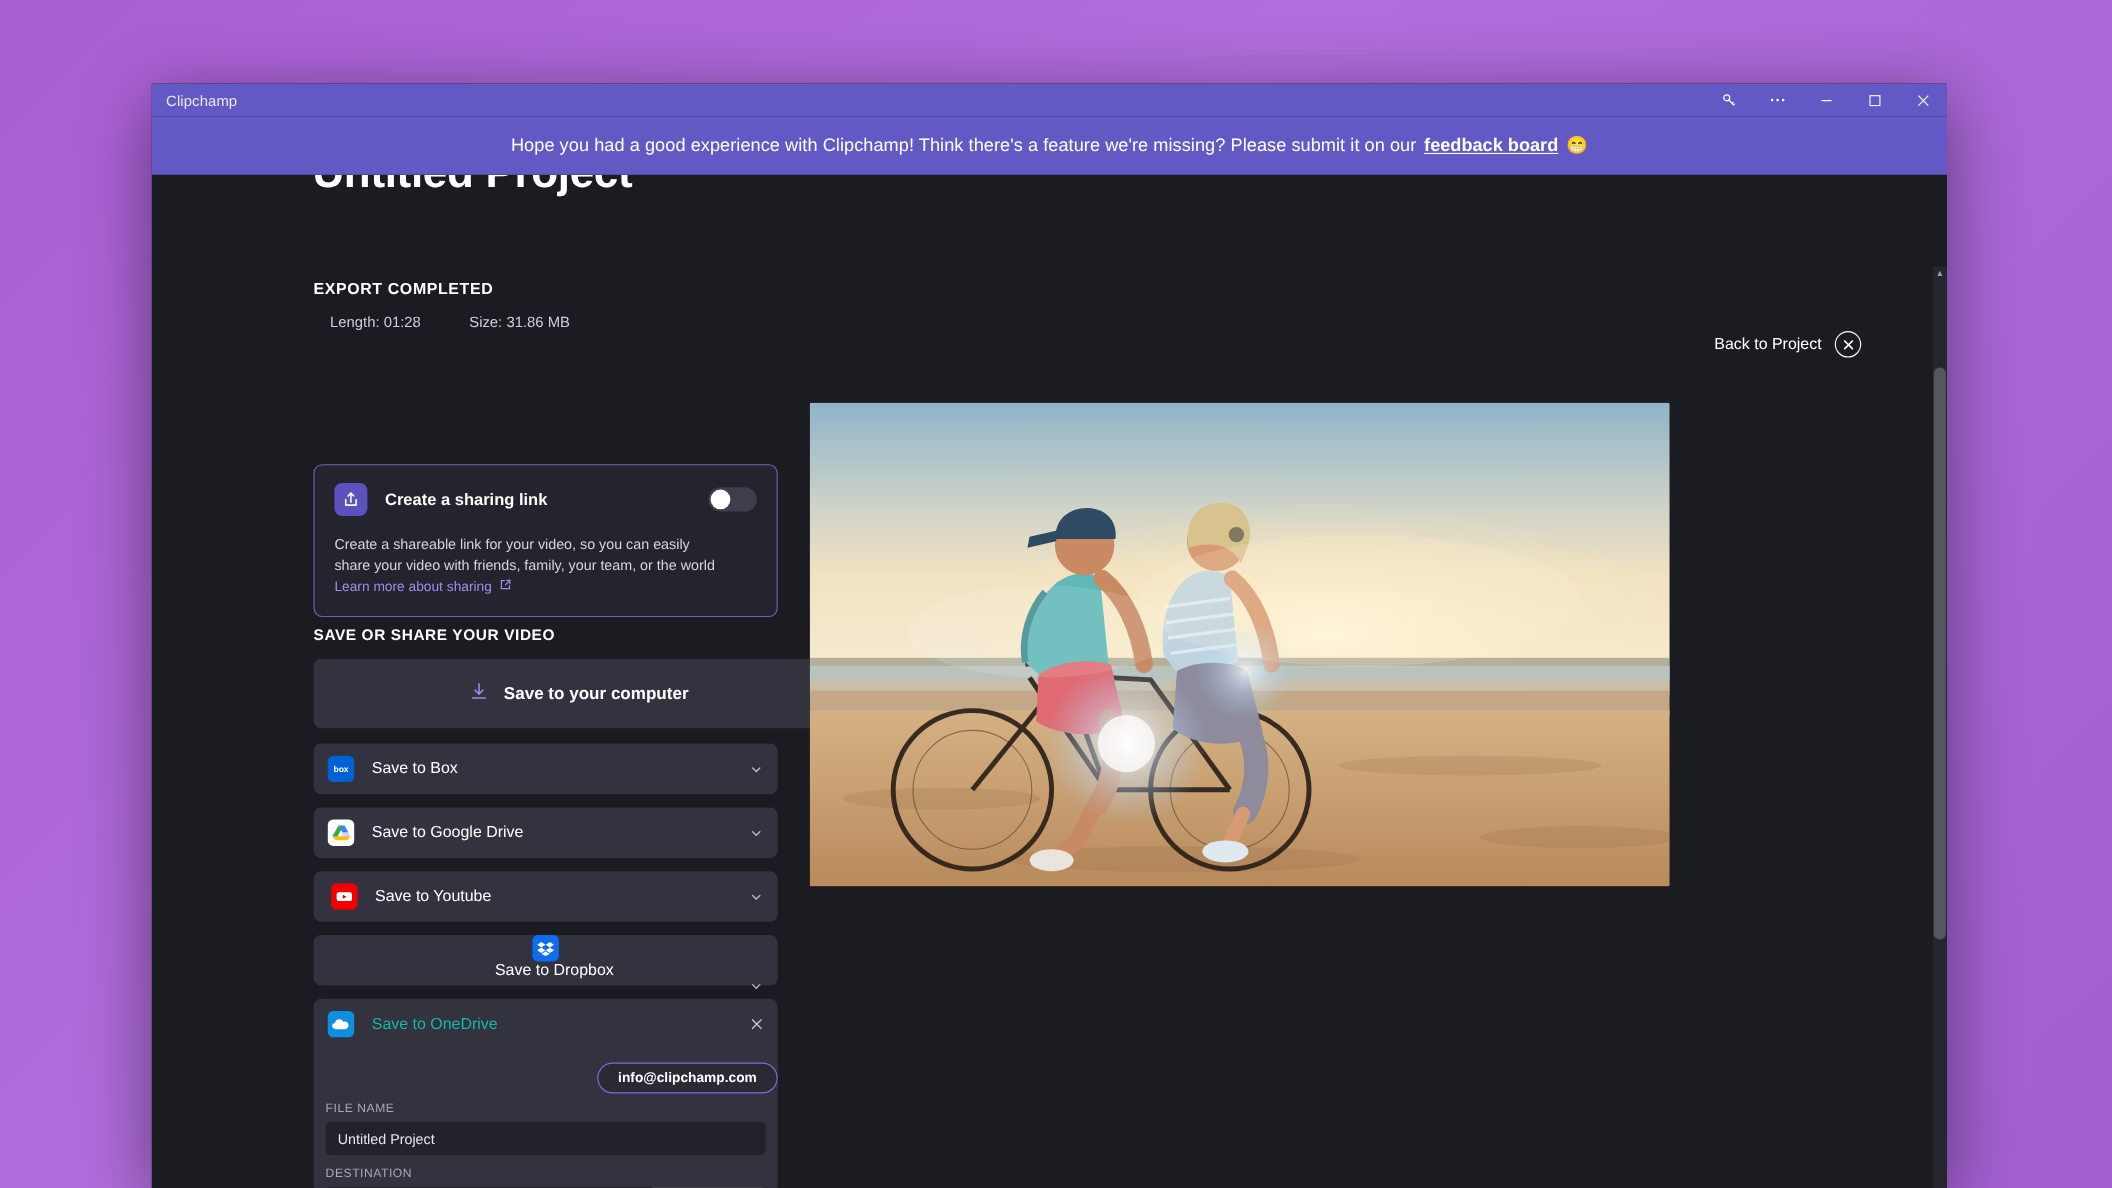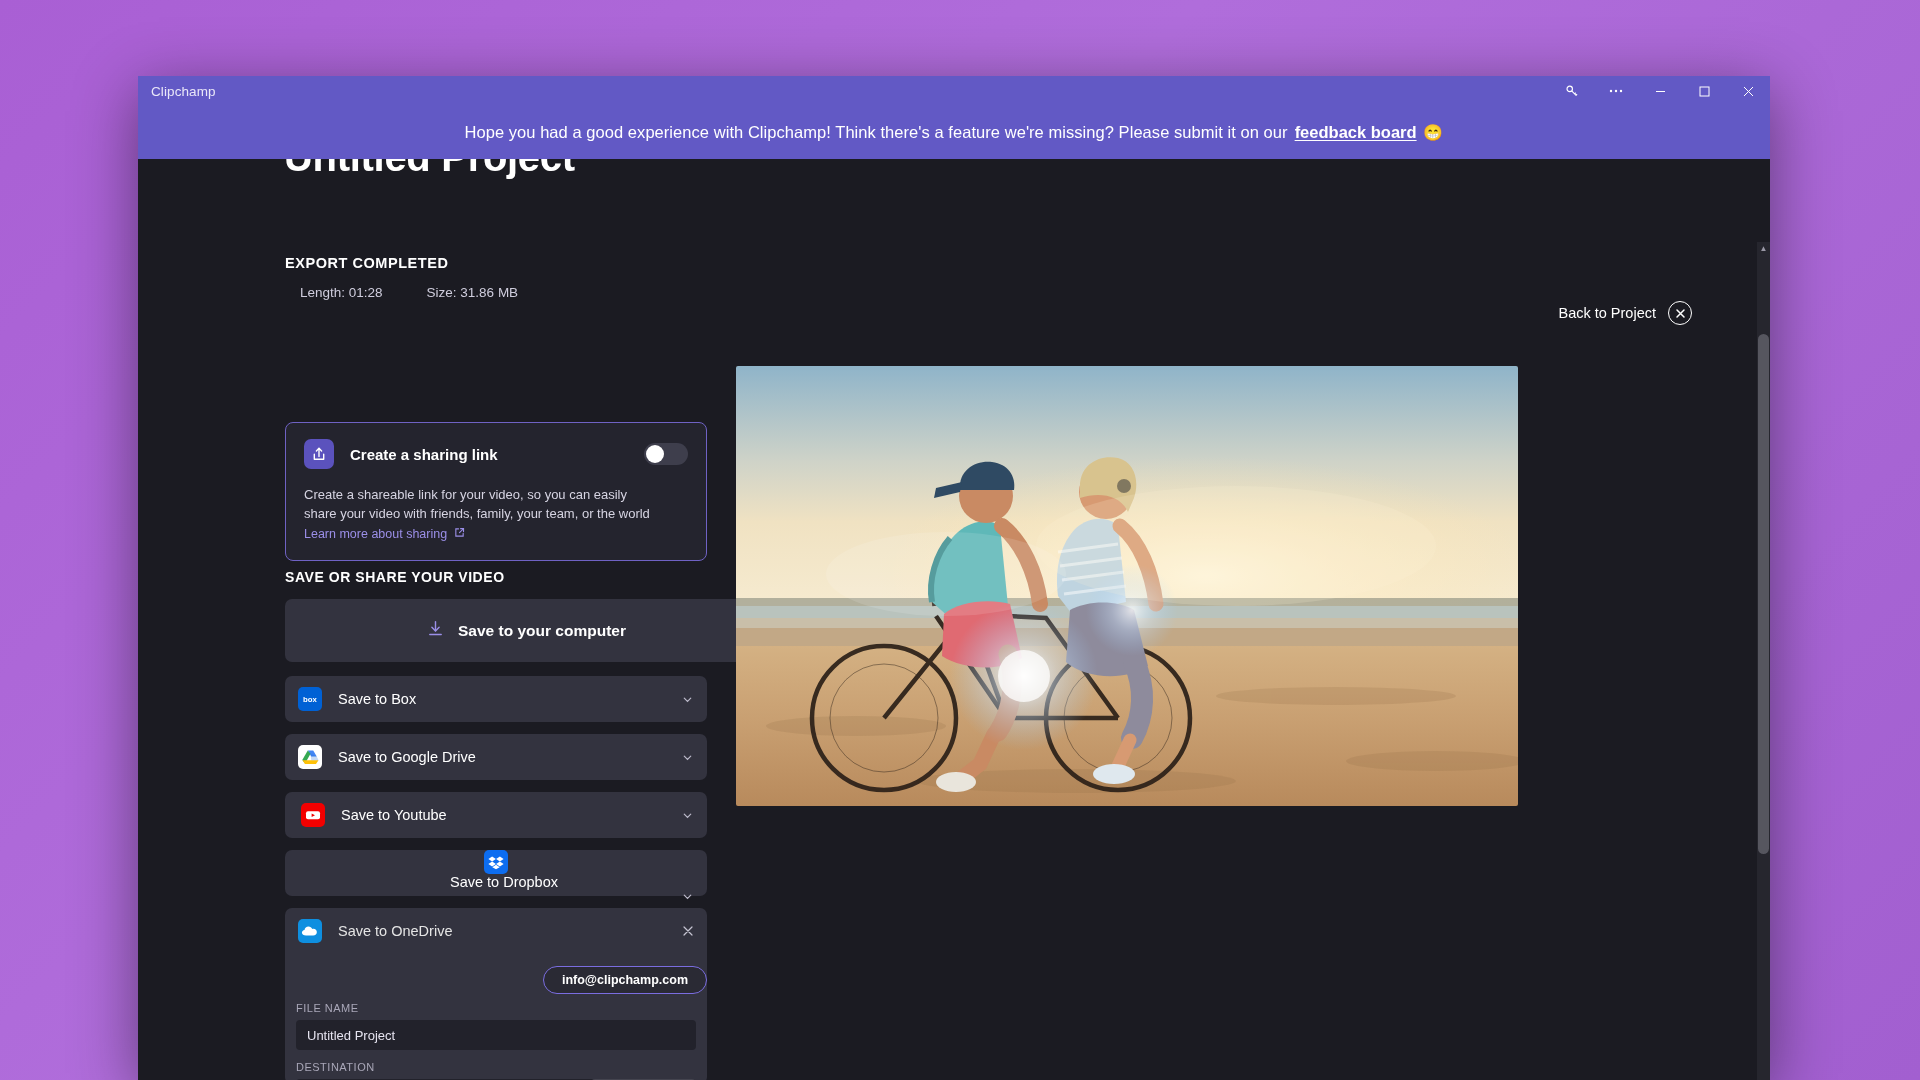--- a/index.html
+++ b/index.html
@@ -195,21 +195,21 @@
   }
   #onedrive-head {
     height: 46px; display: flex; align-items: center;
     padding: 0 13px;
   }
   #onedrive-head .logo {
     width: 24px; height: 24px; border-radius: 5px;
     display:flex; align-items:center; justify-content:center;
     flex: 0 0 auto;
   }
-  #onedrive-label { margin-left: 16px; font-size: 14.5px; color: #e5e5e5; }
+  #onedrive-label { margin-left: 16px; font-size: 14.5px; color: #14b8a6; }
   #onedrive-close { margin-left: auto; color: #c6c4d2; cursor: pointer; display:flex; }
 
   #onedrive-body { padding: 0 11px; position: relative; }
 
   #account-pill {
     position: absolute; right: 0px; top: 12px;
     background: #2a2a34;
     border: 1.6px solid #7a6de0;
     border-radius: 14px;
     padding: 6px 18px;

